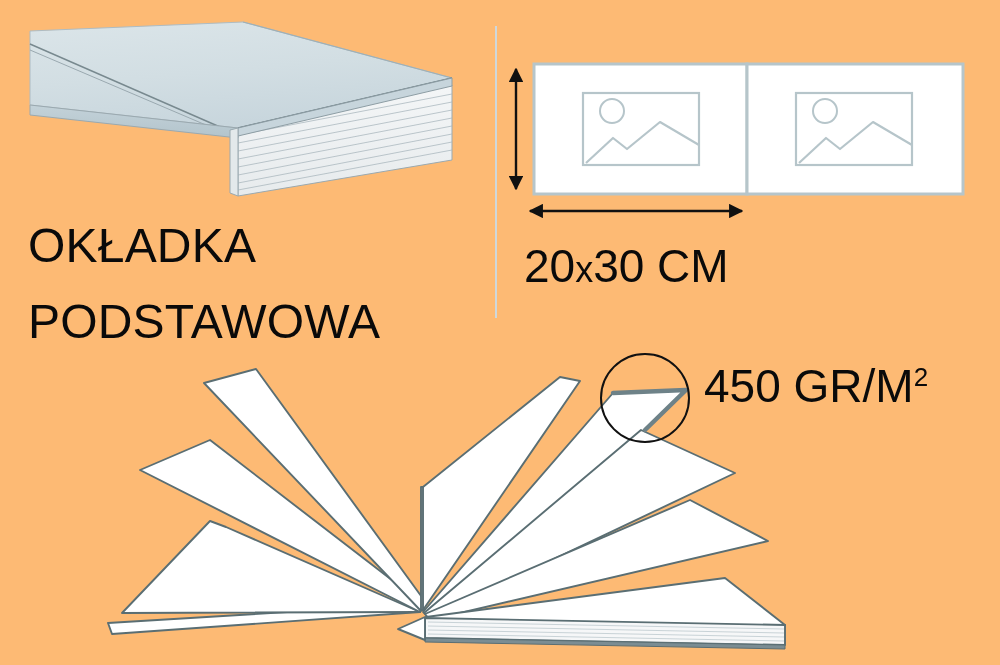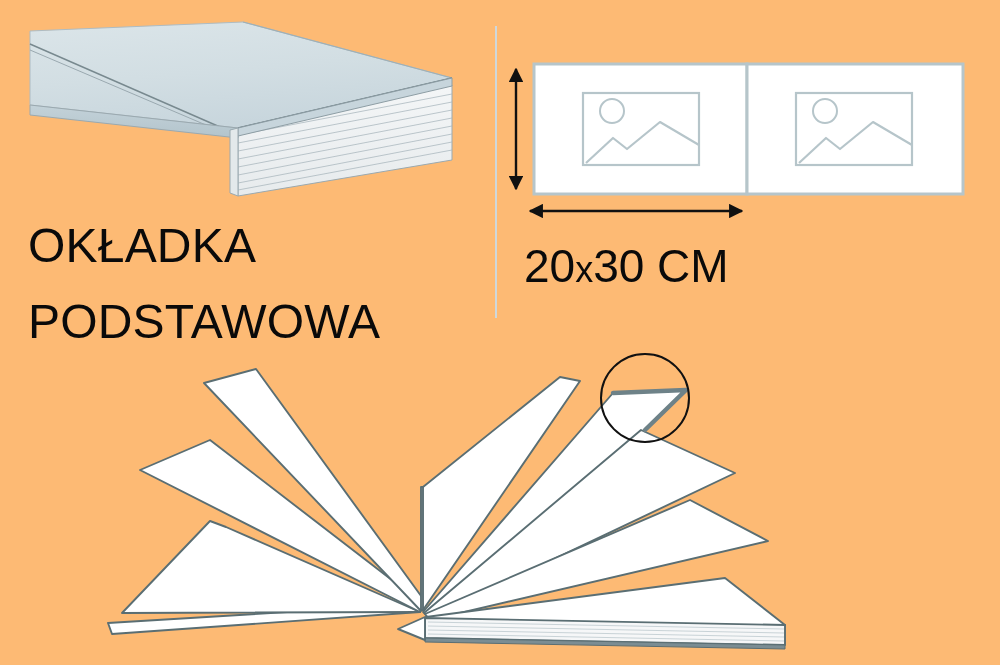--- a/index.html
+++ b/index.html
@@ -184,14 +184,15 @@
 
     <circle cx="645" cy="398" r="44" fill="none" stroke="#111111" stroke-width="2"></circle>
   </svg>
 
   <div class="txt label-cover label-cover-l1">OKŁADKA</div>
 
   <div class="txt label-cover label-cover-l2">PODSTAWOWA</div>
 
   <div class="txt label-size"><span>20</span><span class="mult">x</span><span>30 CM</span></div>
 
+  <div class="txt label-gsm"><span>450 GR/M</span><sup>2</sup></div>
 
 </div>
 
 </body></html>

